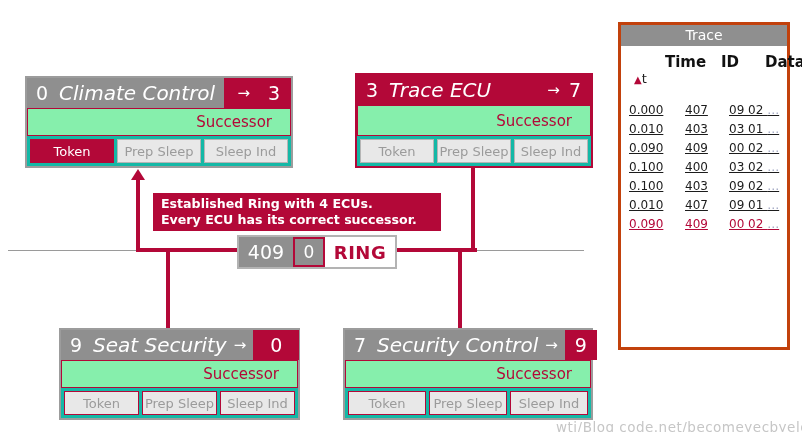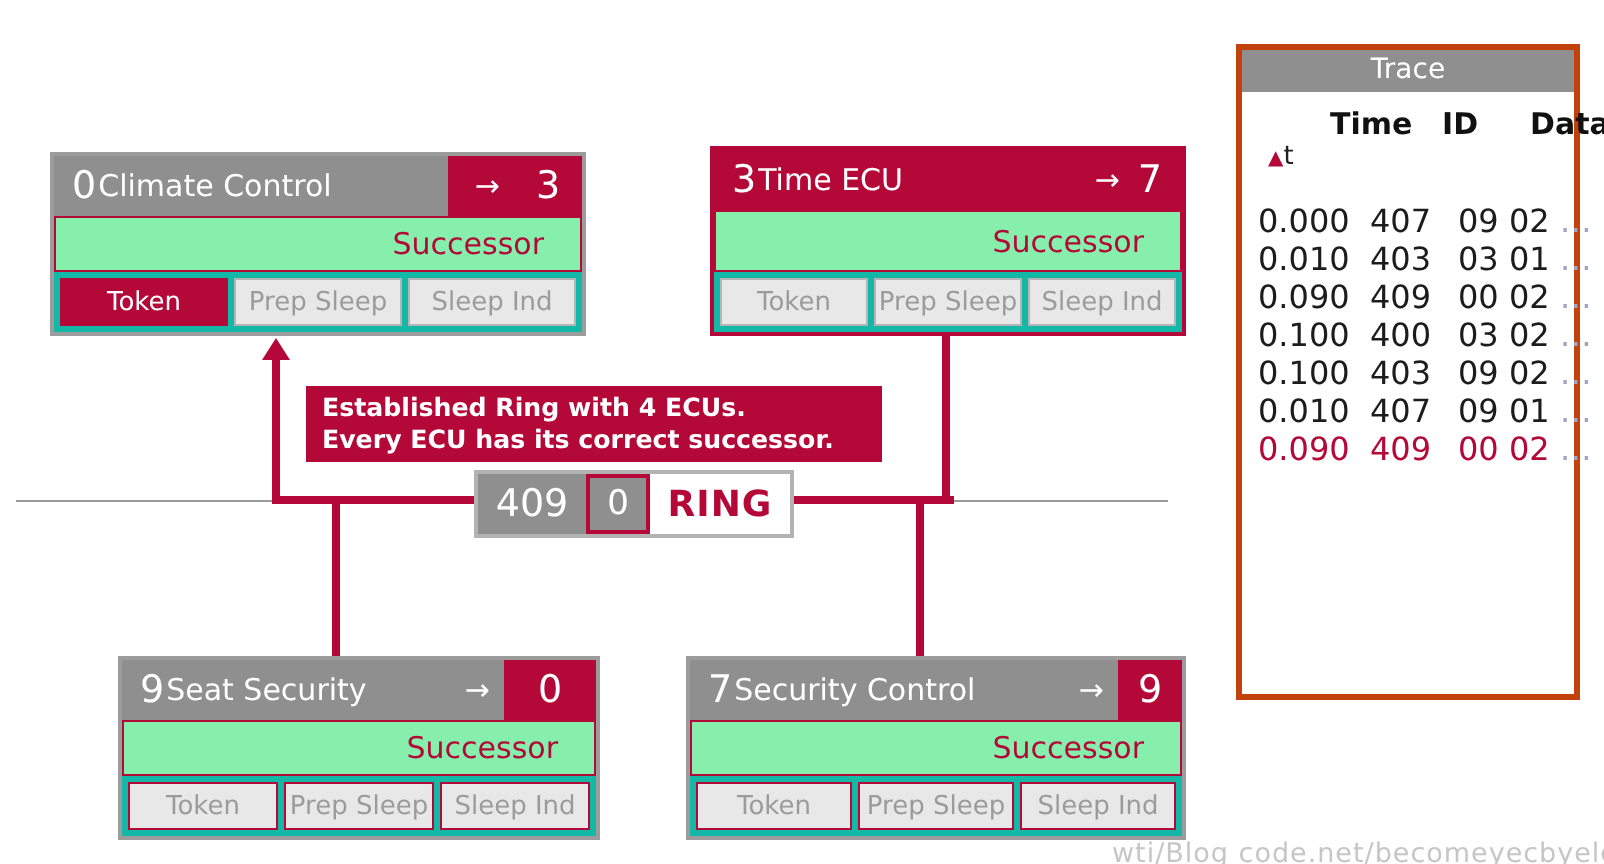--- a/index.html
+++ b/index.html
@@ -25,21 +25,21 @@
   .ecu.red-border{border-color:#b30838;}
   #ecu0{left:25px;top:76px;width:268px;height:92px;}
   #ecu1{left:355px;top:73px;width:238px;height:95px;}
   #ecu2{left:59px;top:328px;width:241px;height:92px;}
   #ecu3{left:343px;top:328px;width:250px;height:92px;}
 
   .ecu-header{height:30px;min-height:30px;background:#8f8f8f;display:flex;align-items:center;
               color:#fff;padding-left:9px;}
   .ecu.red-header .ecu-header{background:#b30838;}
   .ecu-num{font-size:19px;}
-  .ecu-name{font-size:15px;margin-left:1px;flex:1;white-space:nowrap;}
+  .ecu-name{font-size:20px;margin-left:11px;flex:1;white-space:nowrap;font-style:italic;}
   .succ{display:flex;align-items:center;height:100%;}
   .succ .arrow{font-size:15px;padding:0 7px;}
   .succ .num{background:#b30838;min-width:46px;height:100%;display:flex;align-items:center;
              justify-content:center;font-size:19px;}
   .ecu.seg-wide .succ{background:#b30838;padding-left:6px;}
   .ecu.seg-wide .succ .num{min-width:34px;}
   .ecu.seg-narrow .succ .num{min-width:32px;}
   .ecu.red-header .succ .num{background:transparent;min-width:0;padding:0 10px 0 2px;}
 
   .successor-row{flex:1;background:#86efac;border:1px solid #b30838;display:flex;align-items:center;
@@ -66,22 +66,22 @@
   
   #trace{position:absolute;left:618px;top:22px;width:172px;height:328px;background:#fff;
          border:3px solid #c2410c;box-sizing:border-box;z-index:3;}
   .trace-title{height:21px;background:#8f8f8f;color:#fff;text-align:center;font-size:14px;
                line-height:21px;}
   .trace-head{display:grid;grid-template-columns:56px 44px auto;padding:7px 0 0 8px;
               font-weight:bold;font-size:15px;color:#111;margin-left:36px;}
   .trace-sort{padding-left:13px;font-size:13px;height:18px;color:#222;}
   .trace-sort .tri{color:#b30838;font-size:10px;}
   .trace-rows{padding:12px 0 0 0;}
-  .trace-row{display:grid;grid-template-columns:56px 44px auto;padding-left:8px;font-size:16px;
-             line-height:19px;color:#1c1c1c;white-space:nowrap;}
+  .trace-row{display:grid;grid-template-columns:56px 44px auto;padding-left:8px;font-size:12px;
+             line-height:19px;color:#1c1c1c;white-space:nowrap;text-decoration:underline;}
   .trace-row.hl{color:#b30838;}
   .ellipsis{color:#a0a6c2;}
 
   
   #watermark{position:absolute;left:556px;top:419px;font-size:13.5px;color:#c6c6c6;
              letter-spacing:0.5px;z-index:0;white-space:nowrap;}
 </style>
 </head>
 <body>
 
@@ -111,21 +111,21 @@
     <div class="btn-row">
       <div class="btn active">Token</div>
       <div class="btn">Prep Sleep</div>
       <div class="btn">Sleep Ind</div>
     </div>
   </div>
 
   <div class="ecu red-header red-border" id="ecu1">
     <div class="ecu-header">
       <span class="ecu-num">3</span>
-      <span class="ecu-name">Time ECU</span>
+      <span class="ecu-name">Trace ECU</span>
       <span class="succ">
         <span class="arrow">→</span>
         <span class="num">7</span>
       </span>
     </div>
     <div class="successor-row">
       <span>Successor</span>
     </div>
     <div class="btn-row">
       <div class="btn">Token</div>

